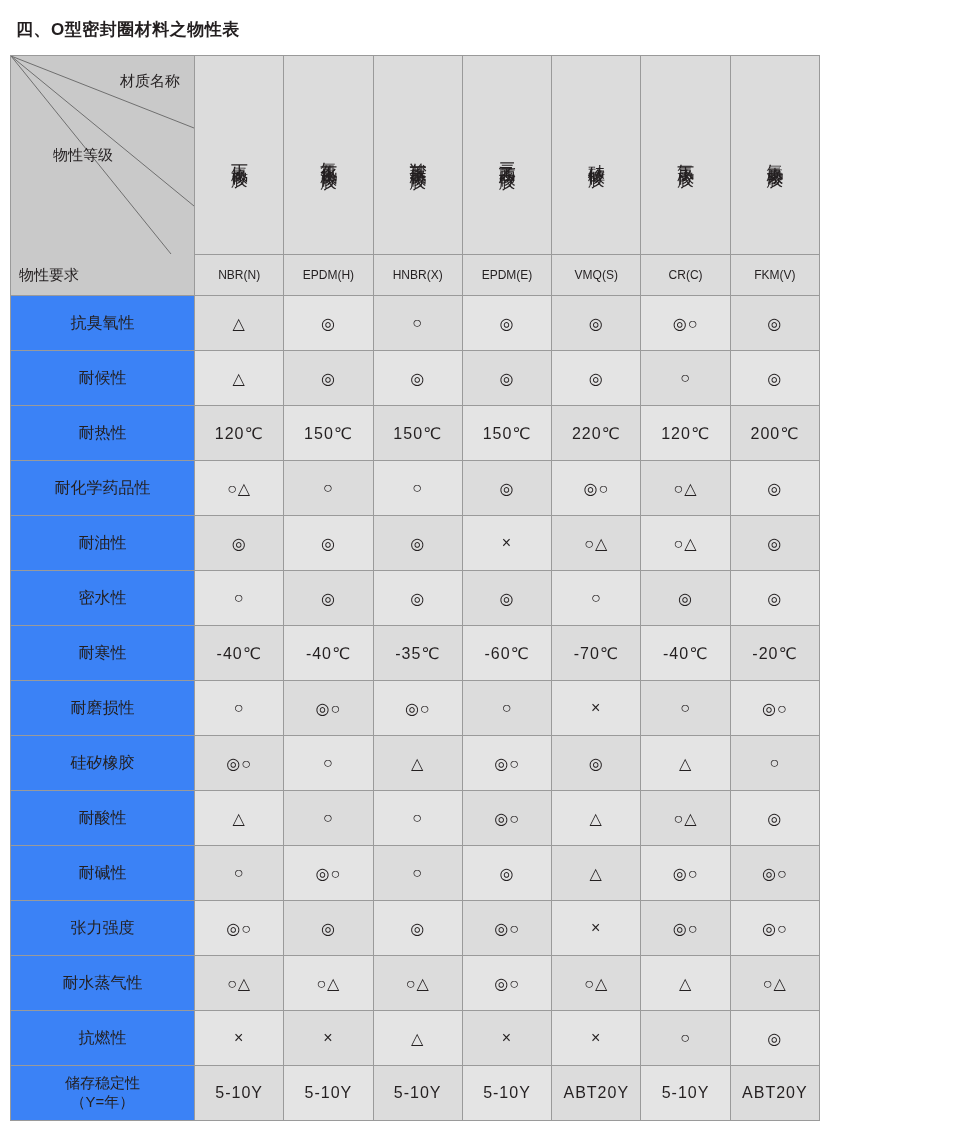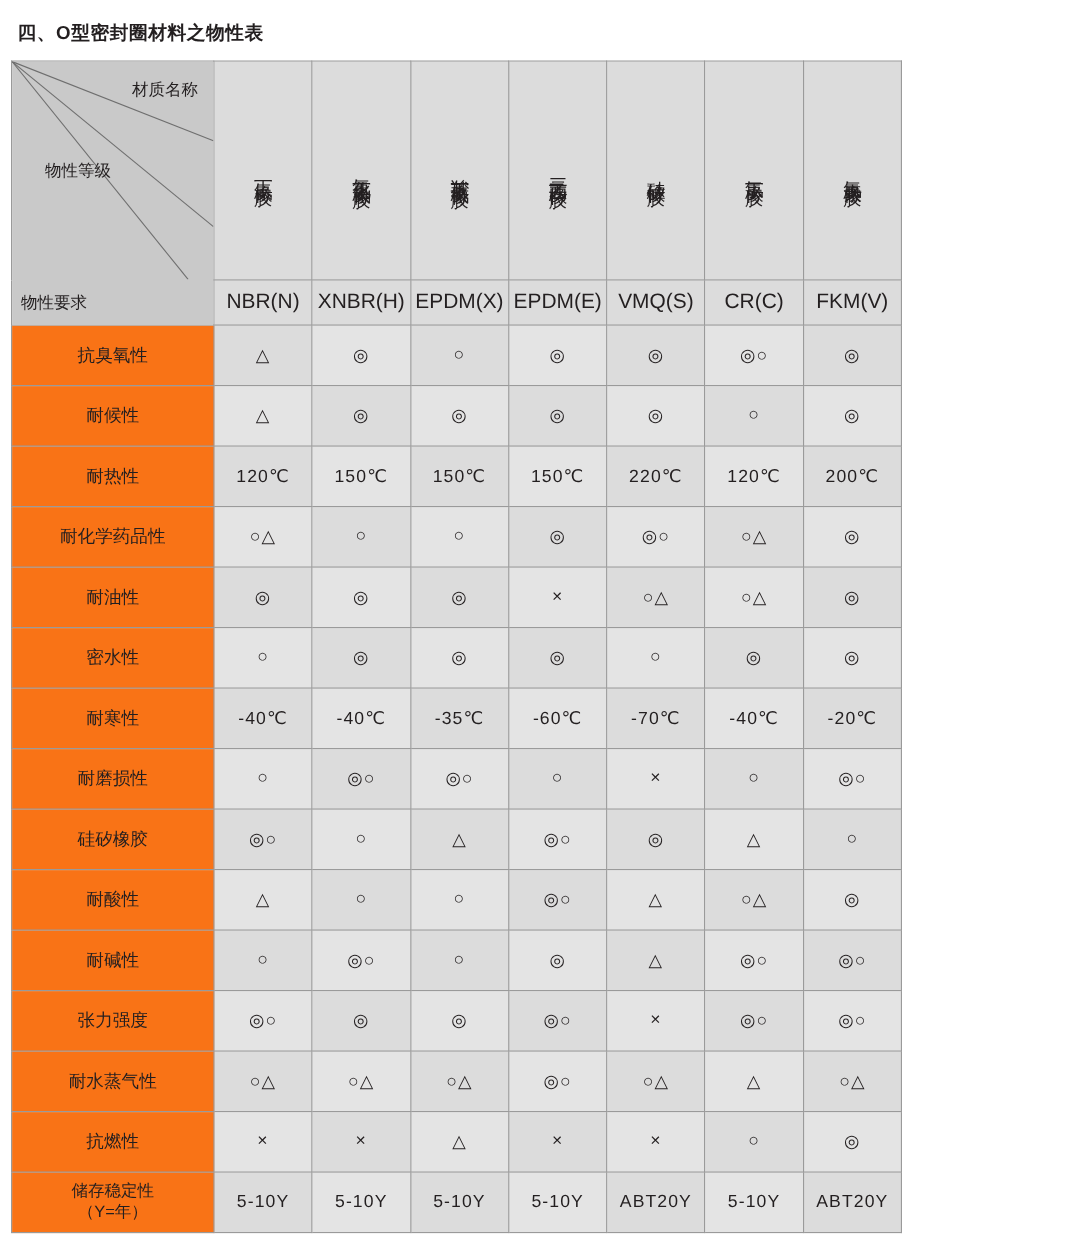--- a/index.html
+++ b/index.html
@@ -50,21 +50,21 @@
     position: absolute;
     inset: 0;
   }
   .corner .lbl {
     position: absolute;
     font-size: 15px;
     color: #231f20;
     white-space: nowrap;
   }
   .corner .lbl-a { top: 16px; right: 14px; }
-  .corner .lbl-b { top: 90px; left: 30px; }
+  .corner .lbl-b { top: 90px; left: 42px; }
   .corner .lbl-c { bottom: 10px; left: 8px; font-family: Liberation Serif, serif; }
 
   .mat-head {
     background: #dcdcdc;
     height: 198px;
     vertical-align: bottom;
   }
   .mat-head .vert {
     writing-mode: vertical-rl;
     text-orientation: upright;
@@ -78,24 +78,24 @@
   }
   .mat-head .vwrap {
     height: 160px;
     display: flex;
     align-items: center;
     justify-content: center;
   }
   .code-row td {
     background: #dcdcdc;
     height: 40px;
-    font-size: 19px;
+    font-size: 12px;
   }
   .row-label {
-    background: #f97316;
+    background: #3b82f6;
     text-align: left;
     padding-left: 26px;
     font-size: 16px;
     height: 54px;
     color: #231f20;
     margin-left: 42px;
   }
   .cell {
     font-size: 16px;
     height: 54px;
@@ -161,22 +161,22 @@
             </div>
         </td>
         <td class="mat-head">
           <div class="vwrap">
               <span class="vert">氟素橡胶</span>
             </div>
         </td>
       </tr>
       <tr class="code-row">
         <td>NBR(N)</td>
-        <td>XNBR(H)</td>
-        <td>EPDM(X)</td>
+        <td>EPDM(H)</td>
+        <td>HNBR(X)</td>
         <td>EPDM(E)</td>
         <td>VMQ(S)</td>
         <td>CR(C)</td>
         <td>FKM(V)</td>
       </tr>
 
       <tr>
         <td class="row-label">抗臭氧性</td>
         <td class="cell shade-a sym">△</td>
         <td class="cell shade-b sym">◎</td>

